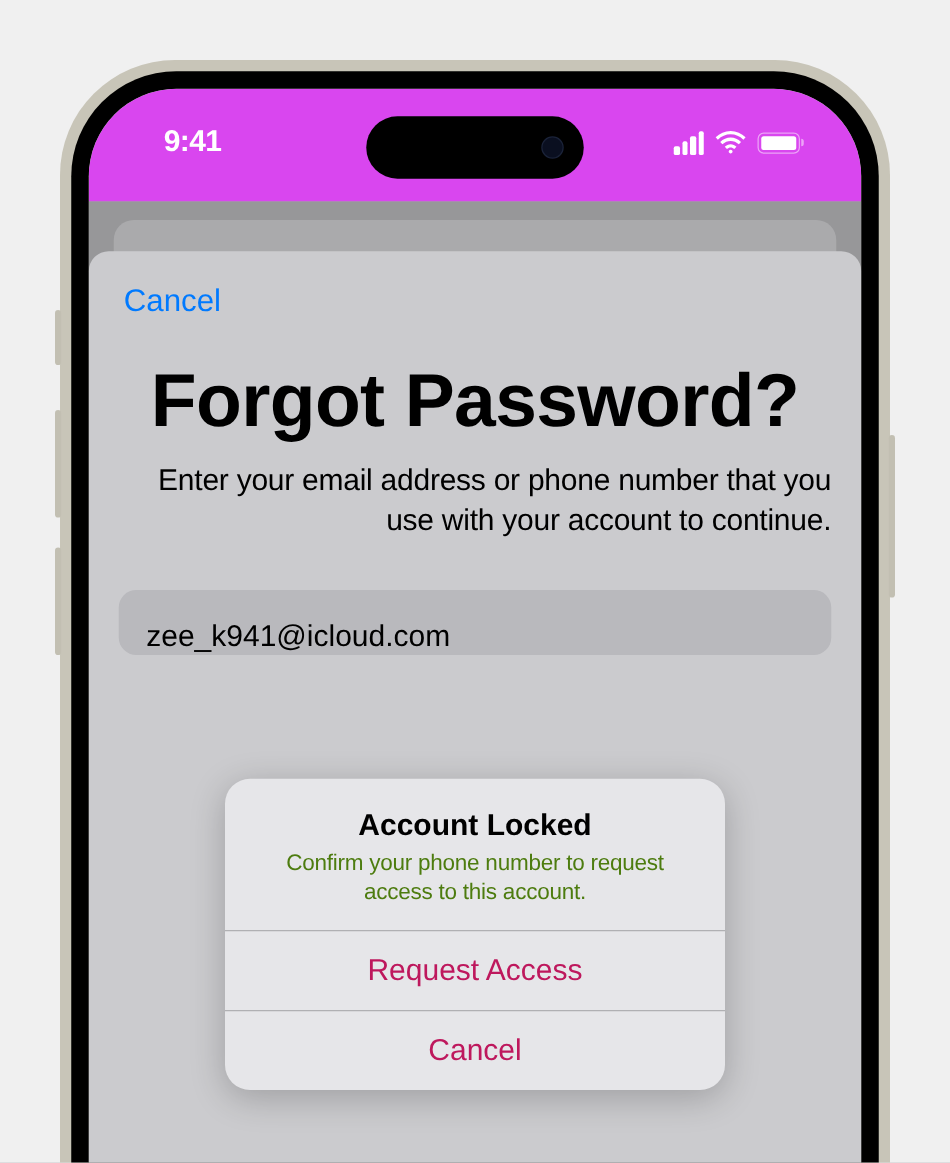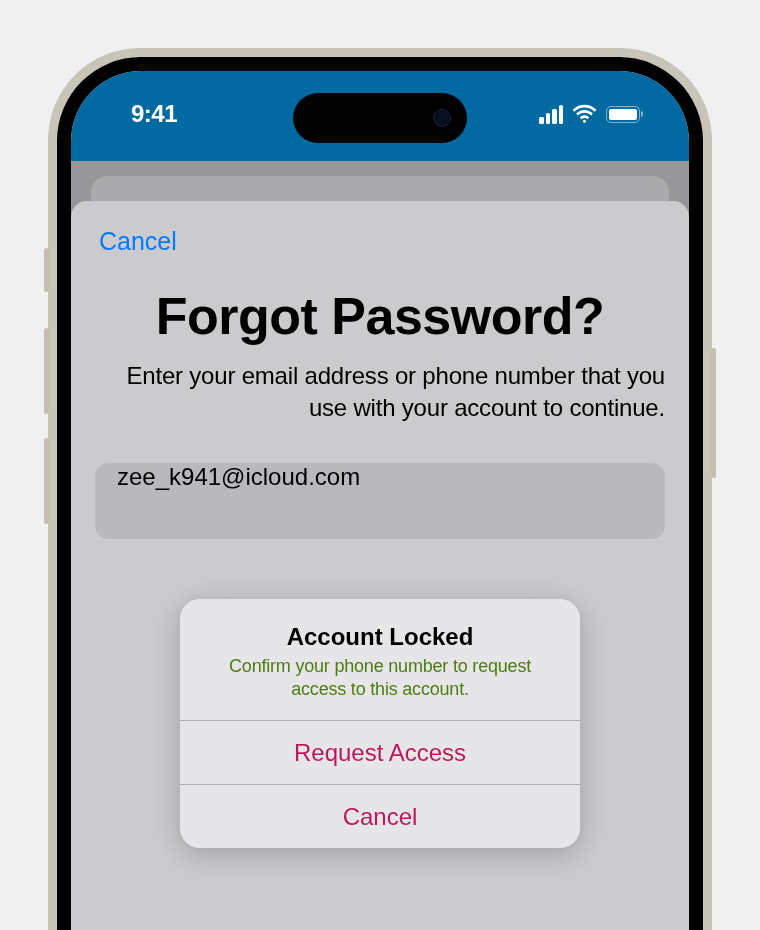--- a/index.html
+++ b/index.html
@@ -59,21 +59,21 @@
     .btn-left-2 { left: -4px; top: 280px; width: 5px; height: 86px; }
     .btn-left-3 { left: -4px; top: 390px; width: 5px; height: 86px; }
     .btn-right { right: -4px; top: 300px; width: 5px; height: 130px; }
     
     .status-bar {
       position: absolute;
       top: 0;
       left: 0;
       right: 0;
       height: 90px;
-      background: #0369a1;
+      background: #d946ef;
       display: flex;
       align-items: center;
       justify-content: space-between;
       padding: 12px 46px 16px 60px;
       color: #fff;
       z-index: 10;
       border-radius: 70px 70px 0 0;
     }
     
     .time {
@@ -193,54 +193,54 @@
     }
     
     .cancel-link {
       color: #007aff;
       font-size: 25px;
       font-weight: 400;
       margin-left: 4px;
     }
     
     .title {
-      font-size: 52px;
+      font-size: 60px;
       font-weight: 700;
       text-align: center;
       margin-top: 30px;
       letter-spacing: -0.5px;
       color: #000;
     }
     
     .subtitle {
       font-size: 24px;
       font-weight: 400;
       text-align: right;
       margin-top: 14px;
       line-height: 1.35;
       color: #000;
       letter-spacing: -0.2px;
     }
     
     .input-field {
       margin-top: 38px;
       width: 100%;
-      height: 76px;
+      height: 52px;
       background: #b9b9bd;
       border-radius: 14px;
       display: flex;
-      align-items: flex-start;
+      align-items: flex-end;
       padding: 0 22px;
       font-size: 24px;
       color: #000;
     }
     
     .alert-container {
       position: absolute;
-      top: 528px;
+      top: 552px;
       left: 50%;
       transform: translateX(-50%);
       width: 400px;
       background: #e6e6e9;
       border-radius: 20px;
       overflow: hidden;
       box-shadow: 0 6px 28px rgba(0,0,0,0.22);
     }
     
     .alert-content {

